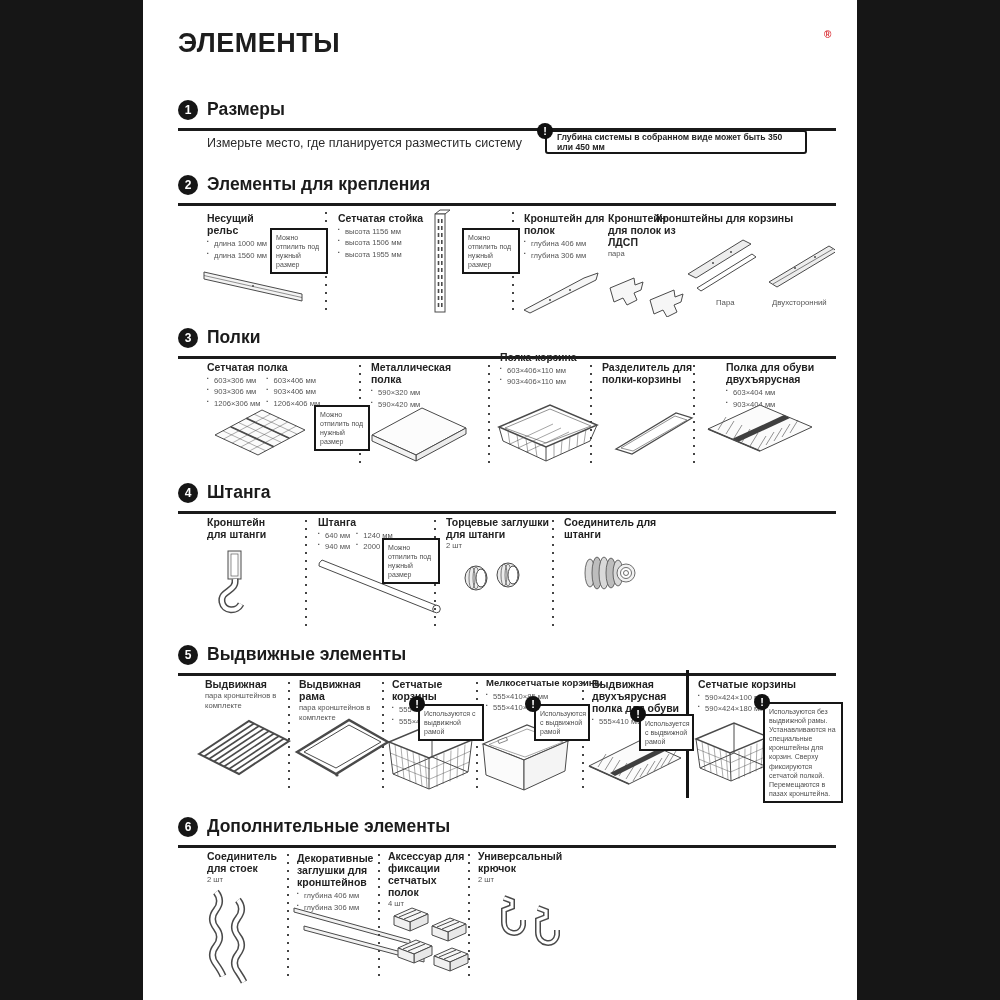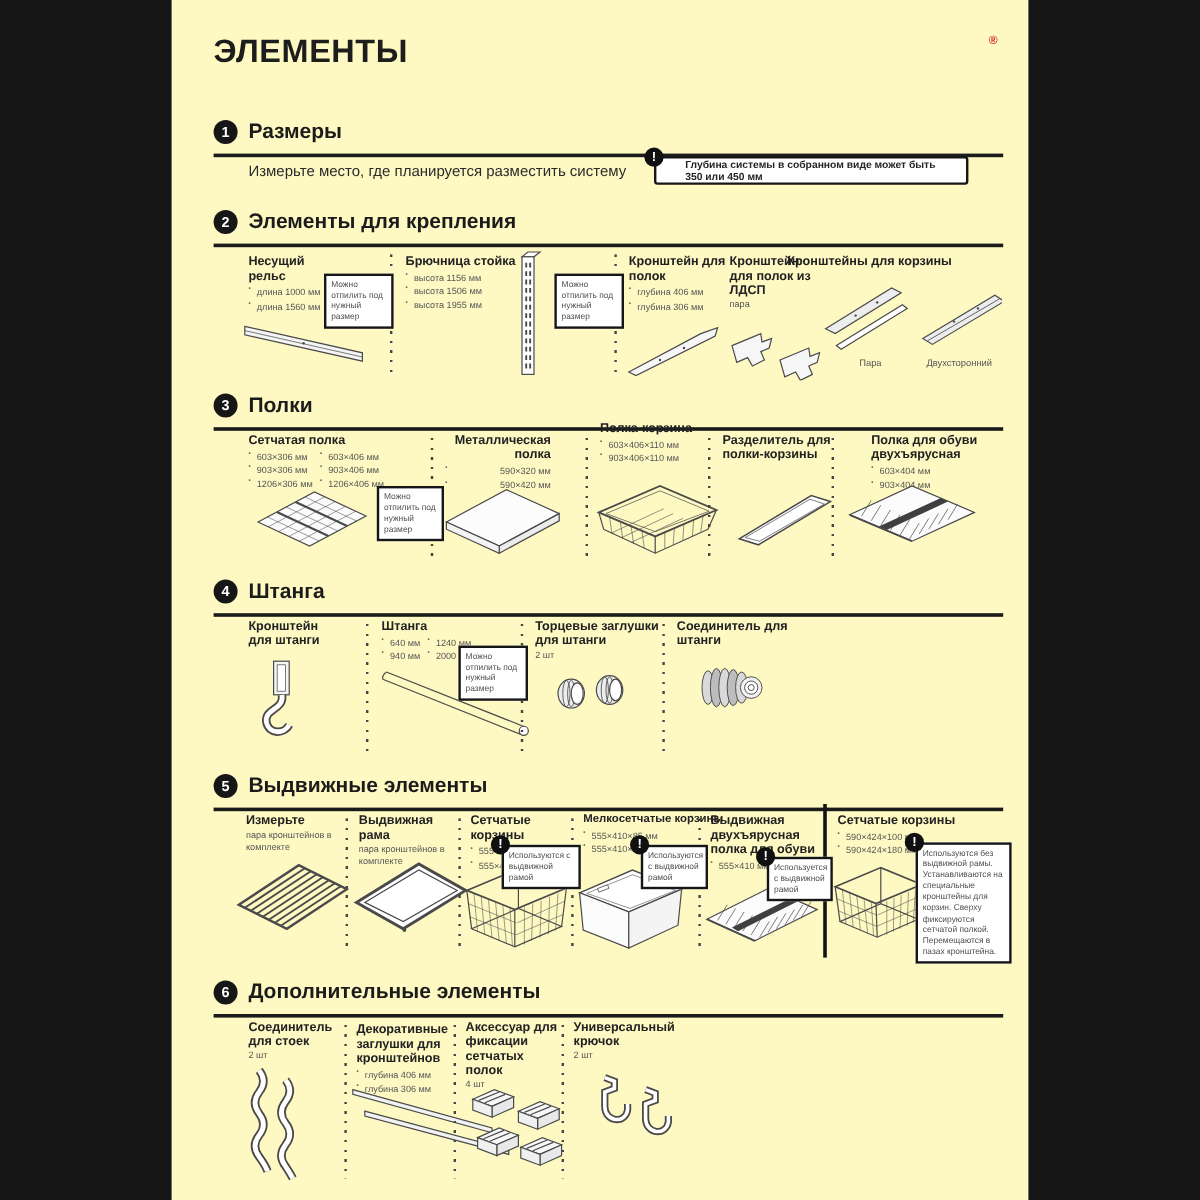--- a/index.html
+++ b/index.html
@@ -1,18 +1,18 @@
 <!DOCTYPE html>
 <html><head>
 <meta charset="utf-8">
 <style>
   html,body{margin:0;padding:0;}
   #frame{position:relative;width:1000px;height:1000px;background:#161616;overflow:hidden;
          font-family:"Liberation Sans",sans-serif;}
-  .page{position:absolute;left:143px;top:0;width:714px;height:1000px;background:#fef9c3;}
+  .page{position:absolute;left:143px;top:0;width:714px;height:1000px;background:#ffffff;}
   .ptitle{position:absolute;left:35px;top:28px;font-size:27px;font-weight:bold;color:#1d1d1d;letter-spacing:.5px;}
   .logo{position:absolute;left:537px;top:27px;width:140px;height:45px;background:#d7242b;border-radius:8px;
         display:flex;align-items:center;gap:6px;padding:0 8px;box-sizing:border-box;}
   .logotext{color:#fff;font-family:"DejaVu Serif",serif;font-weight:bold;font-size:25px;letter-spacing:.5px;}
   .reg{position:absolute;left:681px;top:29px;color:#d7242b;font-size:10px;font-weight:bold;}
   .sec{position:absolute;left:35px;width:658px;}
   .shead{position:absolute;left:0;display:flex;align-items:center;gap:9px;}
   .snum{width:20px;height:20px;border-radius:50%;background:#161616;color:#fff;font-size:12px;font-weight:bold;
         text-align:center;line-height:20px;flex:0 0 20px;}
   .stitle{font-weight:bold;font-size:17.5px;color:#1b1b1b;}
@@ -23,21 +23,21 @@
   .bl{margin-top:2px;font-size:7.6px;color:#555;line-height:1.5;}
   .bl span{display:block;position:relative;padding-left:7px;}
   .bl span::before{content:"▪";position:absolute;left:0;top:0;font-size:5px;}
   .b2{display:grid;grid-auto-flow:column;grid-template-rows:repeat(3,auto);column-gap:6px;width:max-content;}
   .b2r2{grid-template-rows:repeat(2,auto);}
   .sub{font-size:7.6px;color:#555;margin-top:1px;line-height:1.3;}
   .nbox{position:absolute;border:2px solid #161616;background:#fff;font-size:7px;color:#4f4f4f;
         line-height:1.3;padding:3px 4px;}
   .warn{position:absolute;border:2px solid #161616;border-radius:3px;background:#fff;height:24px;
         display:flex;align-items:center;justify-content:center;font-weight:bold;font-size:8.6px;color:#242424;
-        padding:0 24px;box-sizing:border-box;}
+        padding:0 10px;box-sizing:border-box;}
   .ex{position:absolute;width:16px;height:16px;border-radius:50%;background:#101010;color:#fff;
       font-weight:bold;font-size:11px;text-align:center;line-height:16px;z-index:3;}
   .nbox{z-index:2;}
   .s1body{position:absolute;left:29px;top:41px;font-size:12.5px;color:#2a2a2a;}
   .dots{position:absolute;width:2px;background:repeating-linear-gradient(180deg,#454545 0 2px,transparent 2px 8px);}
   .soliddiv{position:absolute;width:3px;background:#141414;}
   .ill{position:absolute;}
   .cap{position:absolute;font-size:7.8px;color:#555;}
   svg{display:block;}
 </style>
@@ -77,21 +77,21 @@
     </div>
     <div class="nbox" style="left:92px;top:58px;width:46px;">Можно отпилить под нужный размер</div>
     <svg class="ill" style="left:20px;top:88px;" width="115" height="58">
       <polygon points="6,14 104,36 104,43 6,21" fill="#f4f4f4" stroke="#4a4a4a"></polygon>
       <line x1="6" y1="17.5" x2="104" y2="39.5" stroke="#4a4a4a" stroke-width=".6"></line>
       <circle cx="55" cy="28" r="1" fill="#4a4a4a"></circle>
     </svg>
     <div class="dots" style="left:147px;top:42px;height:100px;"></div>
 
     <div class="item" style="left:160px;top:42px;width:92px;">
-      <div class="it">Брючница стойка</div>
+      <div class="it">Сетчатая стойка</div>
       <div class="bl">
         <span>высота 1156 мм</span>
         <span>высота 1506 мм</span>
         <span>высота 1955 мм</span>
       </div>
     </div>
     <svg class="ill" style="left:248px;top:38px;" width="30" height="108">
       <polygon points="9,6 19,6 24,2 14,2" fill="#fff" stroke="#4a4a4a"></polygon>
       <rect x="9" y="6" width="10" height="98" fill="#fff" stroke="#4a4a4a"></rect>
       <line x1="12.5" y1="11" x2="12.5" y2="100" stroke="#4a4a4a" stroke-width="1.6" stroke-dasharray="4 3"></line>
@@ -169,21 +169,21 @@
         <line x1="28.5" y1="19.5" x2="71.5" y2="39.5"></line>
             <line x1="36.3" y1="15.3" x2="79.3" y2="35.3"></line>
         <line x1="44.2" y1="11.2" x2="87.2" y2="31.2"></line>
       </g>
       <line x1="20.7" y1="23.7" x2="63.7" y2="43.7" stroke="#4a4a4a" stroke-width="1.8"></line>
       <line x1="36.3" y1="15.3" x2="79.3" y2="35.3" stroke="#4a4a4a" stroke-width="1.8"></line>
     </svg>
     <div class="nbox" style="left:136px;top:82px;width:44px;">Можно отпилить под нужный размер</div>
     <div class="dots" style="left:181px;top:42px;height:102px;"></div>
 
-    <div class="item" style="left:193px;top:38px;width:88px;text-align:right;">
+    <div class="item" style="left:193px;top:38px;width:88px;">
       <div class="it">Металлическая полка</div>
       <div class="bl">
         <span>590×320 мм</span>
         <span>590×420 мм</span>
       </div>
     </div>
     <svg class="ill" style="left:188px;top:76px;" width="105" height="72">
       <polygon points="6,36 56,9 100,29 50,56" fill="#fcfcfc" stroke="#4a4a4a"></polygon>
       <polygon points="50,56 100,29 100,35 50,62" fill="#ececec" stroke="#4a4a4a"></polygon>
       <polygon points="6,36 50,56 50,62 6,42" fill="#f3f3f3" stroke="#4a4a4a"></polygon>
@@ -330,21 +330,21 @@
   </div>
 
   <div class="sec" style="top:642px;height:170px;">
     <div class="shead" style="top:2px;">
       <div class="snum">5</div>
       <div class="stitle">Выдвижные элементы</div>
     </div>
     <div class="srule" style="top:31px;"></div>
 
     <div class="item" style="left:27px;top:36px;width:80px;">
-      <div class="it">Измерьте</div>
+      <div class="it">Выдвижная</div>
       <div class="sub">пара кронштейнов в комплекте</div>
     </div>
     <svg class="ill" style="left:16px;top:62px;" width="100" height="78">
       <polygon points="5,50 55,17 95,37 45,70" fill="none" stroke="#4a4a4a" stroke-width="2"></polygon>
       <g stroke="#4a4a4a" stroke-width="1.6">
         <line x1="10" y1="52.5" x2="60" y2="19.5"></line>
             <line x1="15" y1="55" x2="65" y2="22"></line>
         <line x1="20" y1="57.5" x2="70" y2="24.5"></line>
             <line x1="25" y1="60" x2="75" y2="27"></line>
         <line x1="30" y1="62.5" x2="80" y2="29.5"></line>

